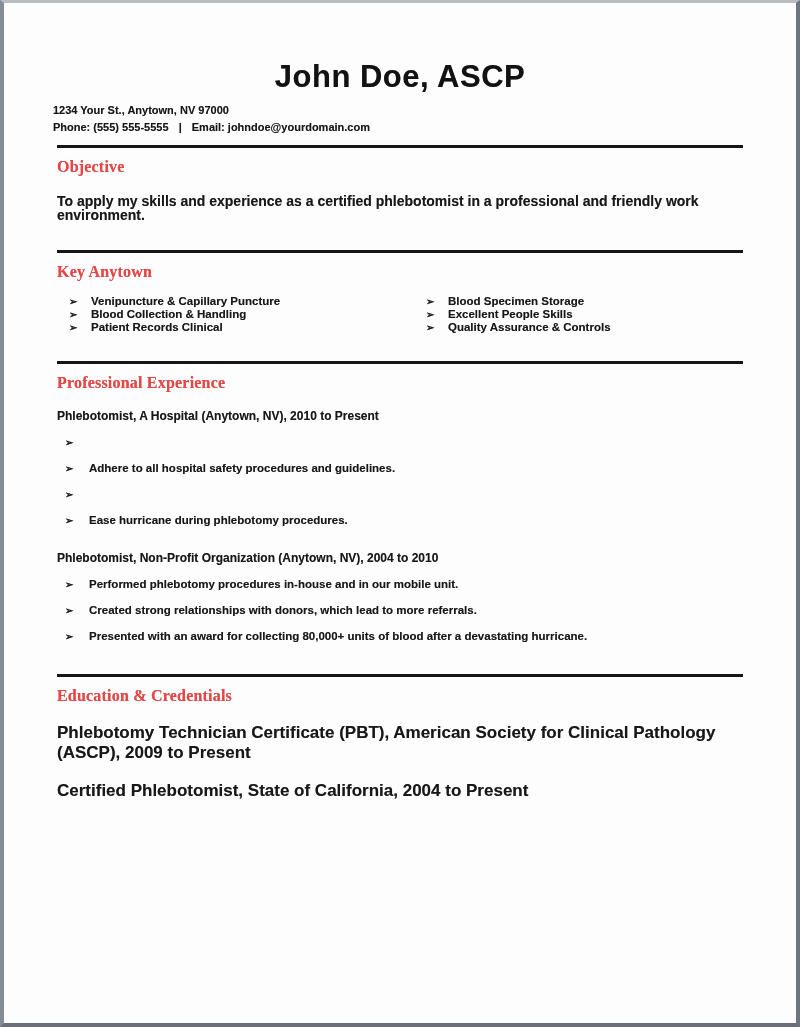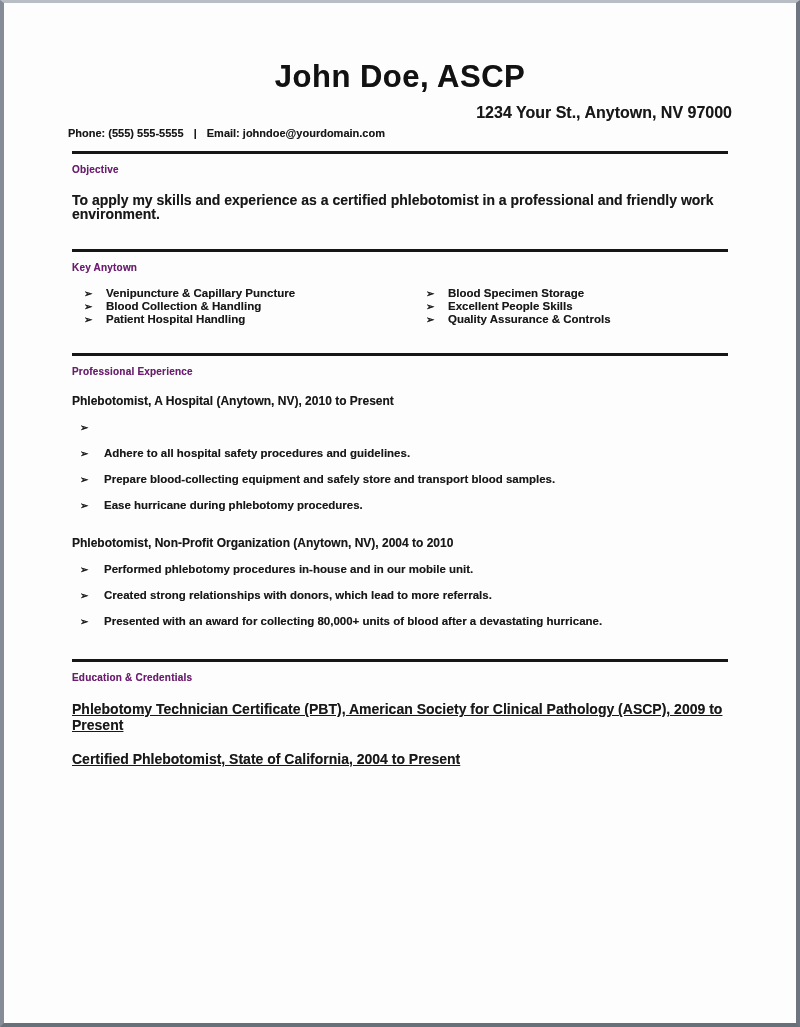--- a/index.html
+++ b/index.html
@@ -5,39 +5,39 @@
   html, body { margin: 0; padding: 0; background: #ffffff; }
   .page {
     box-sizing: border-box;
     width: 800px;
     height: 1027px;
     background: #fdfdfd;
     border-left: 4px solid #858c97;
     border-right: 4px solid #6e7580;
     border-bottom: 4px solid #687079;
     border-top: 3px solid #b9bec5;
-    padding: 0 64px;
+    padding: 0 49px;
     font-family: "Liberation Sans", sans-serif;
     color: #181818;
     overflow: hidden;
   }
   .page * { text-shadow: 0 0 0.5px rgba(20,20,20,0.45); }
 
   .name {
     margin: 56px 0 0 0;
     text-align: center;
     font-size: 31px;
     font-weight: bold;
     letter-spacing: 0.5px;
     color: #121212;
   }
   .addr {
     margin-top: 9px;
-    text-align: right;
-    font-size: 16px;
+    text-align: left;
+    font-size: 11px;
     font-weight: bold;
   }
   .contact {
     margin-top: 5px;
     font-size: 11px;
     font-weight: bold;
   }
   .contact .sep { margin: 0 7px; }
 
   .rule {
@@ -45,24 +45,25 @@
     height: 3px;
     background: #161616;
     margin: 12px 4px 0 4px;
   }
   .rule.r2 { margin-top: 28px; }
   .rule.r3 { margin-top: 27px; }
   .rule.r4 { margin-top: 31px; }
 
   .sec-heading {
     margin: 10px 4px 0 4px;
-    font-size: 10px;
+    font-size: 16px;
     font-weight: bold;
     letter-spacing: 0.2px;
-    color: #701a75;
+    color: #ef4444;
+    font-family: Liberation Serif, serif;
   }
   .body-text {
     margin: 18px 4px 0 4px;
     font-size: 14px;
     font-weight: bold;
     line-height: 14px;
   }
 
   .skills {
     display: grid;
@@ -91,23 +92,22 @@
     font-size: 12px;
     font-weight: bold;
   }
   .job-bullets { margin-top: 2px; }
   .job-bullets .b-item { margin-top: 13px; }
   .job-bullets .blt { width: 24px; margin-left: 12px; }
   .job2 { margin-top: 24px; }
 
   .edu-item {
     margin: 18px 4px 0 4px;
-    font-size: 14px;
-    font-weight: bold;
-    text-decoration: underline;
+    font-size: 17px;
+    font-weight: bold;
   }
 </style>
 </head>
 <body>
 
 <div class="page">
 
   <header>
     <h1 class="name">John Doe, ASCP</h1>
     <div class="addr">1234 Your St., Anytown, NV 97000</div>
@@ -134,21 +134,21 @@
         <div class="b-item">
           <span class="blt">➢</span>
           <span>Venipuncture &amp; Capillary Puncture</span>
         </div>
         <div class="b-item">
           <span class="blt">➢</span>
           <span>Blood Collection &amp; Handling</span>
         </div>
         <div class="b-item">
           <span class="blt">➢</span>
-          <span>Patient Hospital Handling</span>
+          <span>Patient Records Clinical</span>
         </div>
       </div>
       <div class="col2">
         <div class="b-item">
           <span class="blt">➢</span>
           <span>Blood Specimen Storage</span>
         </div>
         <div class="b-item">
           <span class="blt">➢</span>
           <span>Excellent People Skills</span>
@@ -171,21 +171,20 @@
       <div class="job-bullets">
         <div class="b-item">
           <span class="blt">➢</span>
         </div>
         <div class="b-item">
           <span class="blt">➢</span>
           <span>Adhere to all hospital safety procedures and guidelines.</span>
         </div>
         <div class="b-item">
           <span class="blt">➢</span>
-          <span>Prepare blood-collecting equipment and safely store and transport blood samples.</span>
         </div>
         <div class="b-item">
           <span class="blt">➢</span>
           <span>Ease hurricane during phlebotomy procedures.</span>
         </div>
       </div>
     </div>
 
     <div class="job2">
       <p class="job-title">Phlebotomist, Non-Profit Organization (Anytown, NV), 2004 to 2010</p>

